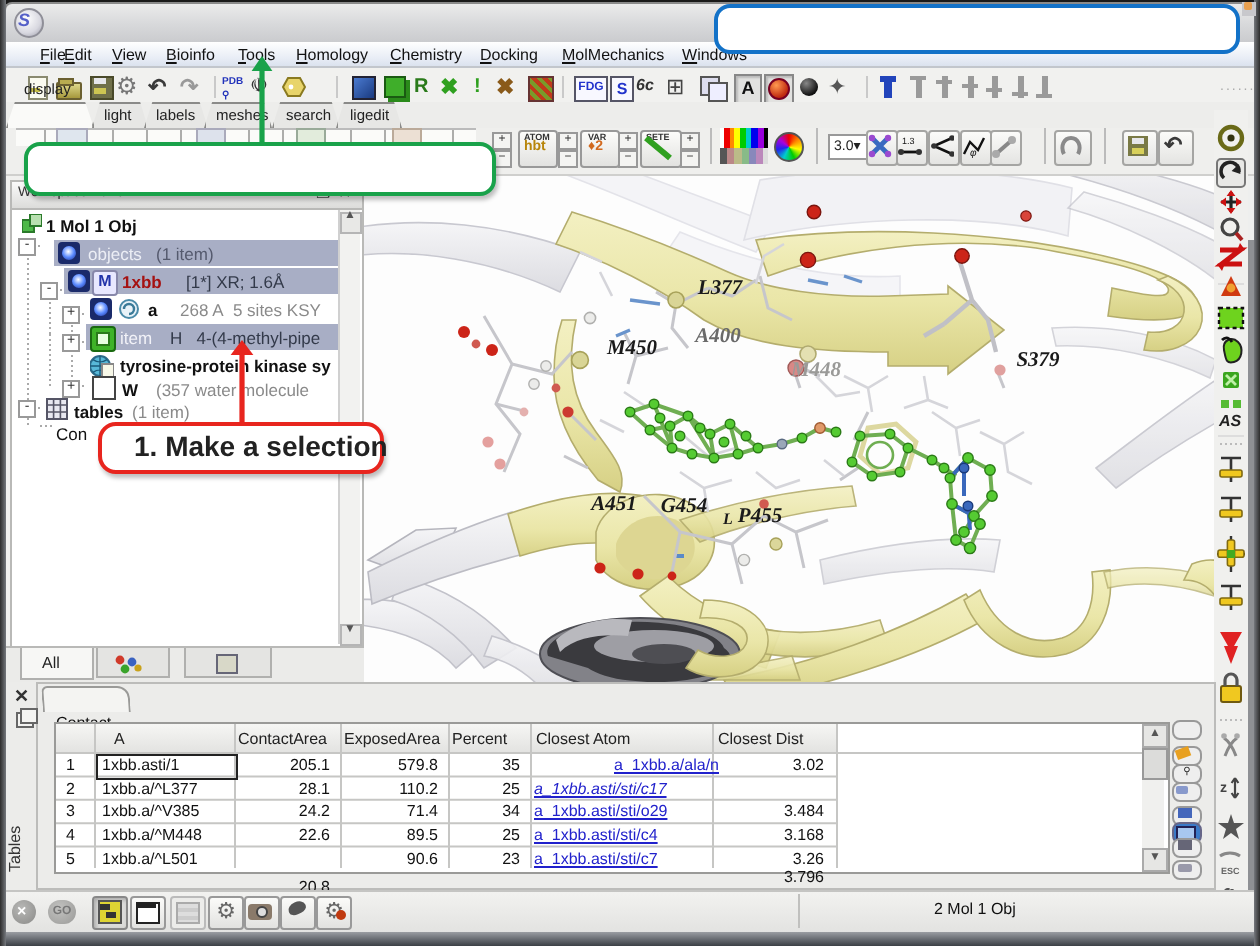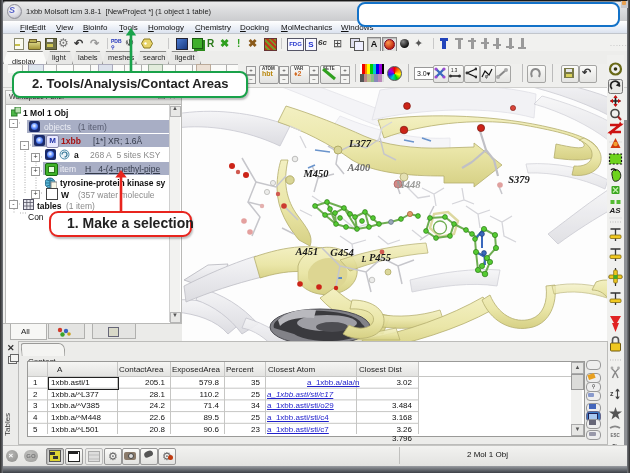--- a/index.html
+++ b/index.html
@@ -13,21 +13,20 @@
 <body>
 <div id="app">
 
   <div class="a" style="left:0;top:0;width:630px;height:473px;background:#6a6d72;"></div>
   <div class="a" style="left:0;top:0;width:630px;height:2px;background:#191919;"></div>
 
   <div class="a" style="left:2px;top:1px;width:626px;height:20px;border-radius:4px 4px 0 0;
        background:linear-gradient(#ebebeb,#d8d9db 50%,#c9cacd);border:1px solid #8a8a8a;border-bottom:none;"></div>
   <div class="a" style="left:7px;top:4px;width:13px;height:13px;border-radius:50%;background:radial-gradient(circle at 40% 35%,#ffffff,#d8d8e0 60%,#9a9aa6);border:1px solid #8f8f98;"></div>
   <div class="txt" style="left:9px;top:5px;font-size:9px;font-weight:bold;color:#5560c8;font-style:italic;">S</div>
-  <div class="txt" style="left:26px;top:7px;font-size:7.5px;color:#1c1c1c;">1xbb Molsoft icm 3.8-1&nbsp; [NewProject *] (1 object 1 table)</div>
 
   <div class="a" style="left:3px;top:21px;width:624px;height:446px;background:#eeefee;"></div>
 
   <div class="a" style="left:3px;top:21px;width:624px;height:12px;background:linear-gradient(#ffffff,#e7ecf5 70%,#dbe2ee);border-bottom:1px solid #c2c6cc;"></div>
   <div class="txt" style="left:20px;top:23px;font-size:8px;color:#111;"><u>F</u>ile</div>
   <div class="txt" style="left:32px;top:23px;font-size:8px;color:#111;"><u>E</u>dit</div>
   <div class="txt" style="left:56px;top:23px;font-size:8px;color:#111;"><u>V</u>iew</div>
   <div class="txt" style="left:83px;top:23px;font-size:8px;color:#111;"><u>B</u>ioinfo</div>
   <div class="txt" style="left:119px;top:23px;font-size:8px;color:#111;"><u>T</u>ools</div>
   <div class="txt" style="left:148px;top:23px;font-size:8px;color:#111;"><u>H</u>omology</div>
@@ -89,21 +88,21 @@
     <div class="a" style="left:509px;top:38px;width:2.5px;height:11px;background:#9a9a9a;"></div>
       <div class="a" style="left:506px;top:46px;width:8px;height:2px;background:#9a9a9a;"></div>
     <div class="a" style="left:521px;top:38px;width:2.5px;height:11px;background:#9a9a9a;"></div>
       <div class="a" style="left:518px;top:47px;width:8px;height:2px;background:#9a9a9a;"></div>
     <div class="txt" style="left:610px;top:40px;font-size:7px;color:#aaa;letter-spacing:1px;">......</div>
   </div>
 
   <div class="a" style="left:3px;top:51px;width:624px;height:13px;background:#ededeb;"></div>
   <div id="tabs">
     <div class="a" style="left:3px;top:51px;width:42px;height:12px;background:#fafaf8;border:1px solid #8a8a88;border-bottom:none;clip-path:polygon(0 100%,10% 0,90% 0,100% 100%);"></div>
-    <div class="txt" style="left:12px;top:57px;font-size:7.5px;color:#222;">display</div>
+    <div class="txt" style="left:12px;top:40px;font-size:7.5px;color:#222;">display</div>
     <div class="a" style="left:46px;top:51px;width:26px;height:12px;background:#e7e7e5;border:1px solid #8a8a88;border-bottom:none;clip-path:polygon(0 100%,14% 0,86% 0,100% 100%);"></div>
     <div class="txt" style="left:52px;top:53px;font-size:7.5px;color:#222;">light</div>
     <div class="a" style="left:72px;top:51px;width:30px;height:12px;background:#e7e7e5;border:1px solid #8a8a88;border-bottom:none;clip-path:polygon(0 100%,13% 0,87% 0,100% 100%);"></div>
     <div class="txt" style="left:78px;top:53px;font-size:7.5px;color:#222;">labels</div>
     <div class="a" style="left:102px;top:51px;width:32px;height:12px;background:#e7e7e5;border:1px solid #8a8a88;border-bottom:none;clip-path:polygon(0 100%,12% 0,88% 0,100% 100%);"></div>
     <div class="txt" style="left:108px;top:53px;font-size:7.5px;color:#222;">meshes</div>
     <div class="a" style="left:136px;top:51px;width:32px;height:12px;background:#e7e7e5;border:1px solid #8a8a88;border-bottom:none;clip-path:polygon(0 100%,12% 0,88% 0,100% 100%);"></div>
     <div class="txt" style="left:143px;top:53px;font-size:7.5px;color:#222;">search</div>
     <div class="a" style="left:168px;top:51px;width:31px;height:12px;background:#e7e7e5;border:1px solid #8a8a88;border-bottom:none;clip-path:polygon(0 100%,12% 0,88% 0,100% 100%);"></div>
     <div class="txt" style="left:175px;top:53px;font-size:7.5px;color:#222;">ligedit</div>
@@ -293,21 +292,21 @@
         <circle cx="5.5" cy="5.5" r="4.5" fill="#e8f2f8" stroke="#4a8aa8"></circle>
         <path d="M3,5.5 A2.5,2.5 0 1 1 5.5,8" fill="none" stroke="#3a7a98" stroke-width="1.2"></path>
       </svg>
     <div class="txt" style="left:68px;top:45px;color:#111;font-weight:bold;">a</div>
     <div class="txt" style="left:84px;top:45px;color:#8a8a8a;">268 A&nbsp; 5 sites KSY</div>
 
     <div class="a" style="left:25px;top:62px;width:7px;height:7px;background:#fff;border:1px solid #999;font-size:7px;line-height:6px;text-align:center;color:#333;">+</div>
     <div class="a" style="left:39px;top:58px;width:11px;height:11px;background:#3fb328;border:1px solid #1a6a10;border-radius:2px;"></div>
     <div class="a" style="left:42px;top:61px;width:5px;height:5px;background:#e8ffe0;border:1px solid #2a7a1a;"></div>
     <div class="txt" style="left:54px;top:59px;color:#f2f2f8;">item</div>
-    <div class="txt" style="left:79px;top:59px;color:#333a4a;text-decoration:underline;">H&nbsp;&nbsp; 4-(4-methyl-pipe</div>
+    <div class="txt" style="left:79px;top:59px;color:#333a4a;">H&nbsp;&nbsp; 4-(4-methyl-pipe</div>
 
     <svg class="a" style="left:39px;top:72px;width:12px;height:12px;">
         <circle cx="5" cy="6" r="5" fill="#58b8d8" stroke="#2a6a8a"></circle>
         <path d="M0,6 L10,6 M5,1 L5,11 M1.5,2.8 A6,6 0 0 0 8.5,2.8 M1.5,9.2 A6,6 0 0 1 8.5,9.2" stroke="#1a5a7a" stroke-width="0.7" fill="none"></path>
         <rect x="6" y="5" width="6" height="7" fill="#f8f8e8" stroke="#888"></rect>
       </svg>
     <div class="txt" style="left:54px;top:73px;color:#111;font-weight:bold;">tyrosine-protein kinase sy</div>
 
     <div class="a" style="left:25px;top:85px;width:7px;height:7px;background:#fff;border:1px solid #999;font-size:7px;line-height:6px;text-align:center;color:#333;">+</div>
     <div class="a" style="left:40px;top:83px;width:10px;height:10px;background:#fff;border:1.5px solid #444;"></div>
@@ -607,21 +606,21 @@
       <div class="txt" style="left:412px;top:401px;transform:translateX(-100%);">3.484</div>
       <div class="txt" style="left:33px;top:413px;">4</div>
       <div class="txt" style="left:51px;top:413px;">1xbb.a/^M448</div>
       <div class="txt" style="left:165px;top:413px;transform:translateX(-100%);">22.6</div>
       <div class="txt" style="left:219px;top:413px;transform:translateX(-100%);">89.5</div>
       <div class="txt" style="left:260px;top:413px;transform:translateX(-100%);">25</div>
       <div class="txt" style="left:267px;top:413px;color:#2222cc;text-decoration:underline;">a_1xbb.asti/sti/c4</div>
       <div class="txt" style="left:412px;top:413px;transform:translateX(-100%);">3.168</div>
       <div class="txt" style="left:33px;top:425px;">5</div>
       <div class="txt" style="left:51px;top:425px;">1xbb.a/^L501</div>
-      <div class="txt" style="left:165px;top:425px;transform:translateX(-100%);">20.8</div>
+      <div class="txt" style="left:165px;top:439px;transform:translateX(-100%);">20.8</div>
       <div class="txt" style="left:219px;top:425px;transform:translateX(-100%);">90.6</div>
       <div class="txt" style="left:260px;top:425px;transform:translateX(-100%);">23</div>
       <div class="txt" style="left:267px;top:425px;color:#2222cc;text-decoration:underline;">a_1xbb.asti/sti/c7</div>
       <div class="txt" style="left:412px;top:425px;transform:translateX(-100%);">3.26</div>
     </div>
 
     <div class="a" style="left:571px;top:362px;width:11px;height:72px;background:#f0f0ee;"></div>
     <div class="a" style="left:571px;top:362px;width:11px;height:10px;background:#e6e6e4;border:1px solid #aaa;font-size:6px;text-align:center;color:#555;line-height:9px;">▲</div>
     <div class="a" style="left:571px;top:374px;width:11px;height:14px;background:#dcdcda;border:1px solid #999;"></div>
     <div class="a" style="left:571px;top:424px;width:11px;height:10px;background:#e6e6e4;border:1px solid #aaa;font-size:6px;text-align:center;color:#555;line-height:9px;">▼</div>
@@ -670,21 +669,20 @@
 
   <div class="a" style="left:0;top:466px;width:630px;height:7px;background:linear-gradient(#9a9da2,#60646a 60%,#3c4046);"></div>
   <div class="a" style="left:0;top:0;width:3px;height:473px;background:linear-gradient(90deg,#2c2c2c,#75787d);"></div>
   <div class="a" style="left:627px;top:0;width:3px;height:473px;background:linear-gradient(90deg,#75787d,#2c2c2c);"></div>
 
   <svg class="a" style="left:120px;top:26px;width:22px;height:50px;z-index:30;" viewBox="0 0 22 50">
     <polygon points="11,2 5.8,9.5 16.2,9.5" fill="#19a24a"></polygon>
     <rect x="9.7" y="8.5" width="2.6" height="42" fill="#19a24a"></rect>
   </svg>
   <div class="a" style="left:12px;top:71px;width:232px;height:23px;background:#fff;border:2px solid #19a24a;border-radius:8px;z-index:31;box-shadow:1px 2px 2px rgba(0,0,0,0.25);"></div>
-  <div class="txt" style="left:32px;top:76px;font-size:13px;font-weight:bold;color:#222;z-index:32;">2. Tools/Analysis/Contact Areas</div>
 
   <svg class="a" style="left:110px;top:168px;width:22px;height:46px;z-index:30;" viewBox="0 0 22 46">
     <polygon points="11,2 5.3,9.5 16.7,9.5" fill="#e8251e"></polygon>
     <rect x="9.7" y="8.5" width="2.6" height="37.5" fill="#e8251e"></rect>
   </svg>
   <div class="a" style="left:49px;top:211px;width:139px;height:22px;background:#fff;border:2.5px solid #e8251e;border-radius:9px;z-index:31;box-shadow:1px 2px 2px rgba(0,0,0,0.25);"></div>
   <div class="txt" style="left:67px;top:215px;font-size:14px;font-weight:bold;color:#222;z-index:32;">1. Make a selection</div>
 
   <div class="a" style="left:621px;top:1px;width:7px;height:7px;background:#c8c8cc;z-index:30;"></div>
   <div class="a" style="left:622px;top:1px;width:4px;height:4px;background:#e8a050;border-radius:1px;z-index:30;"></div>

